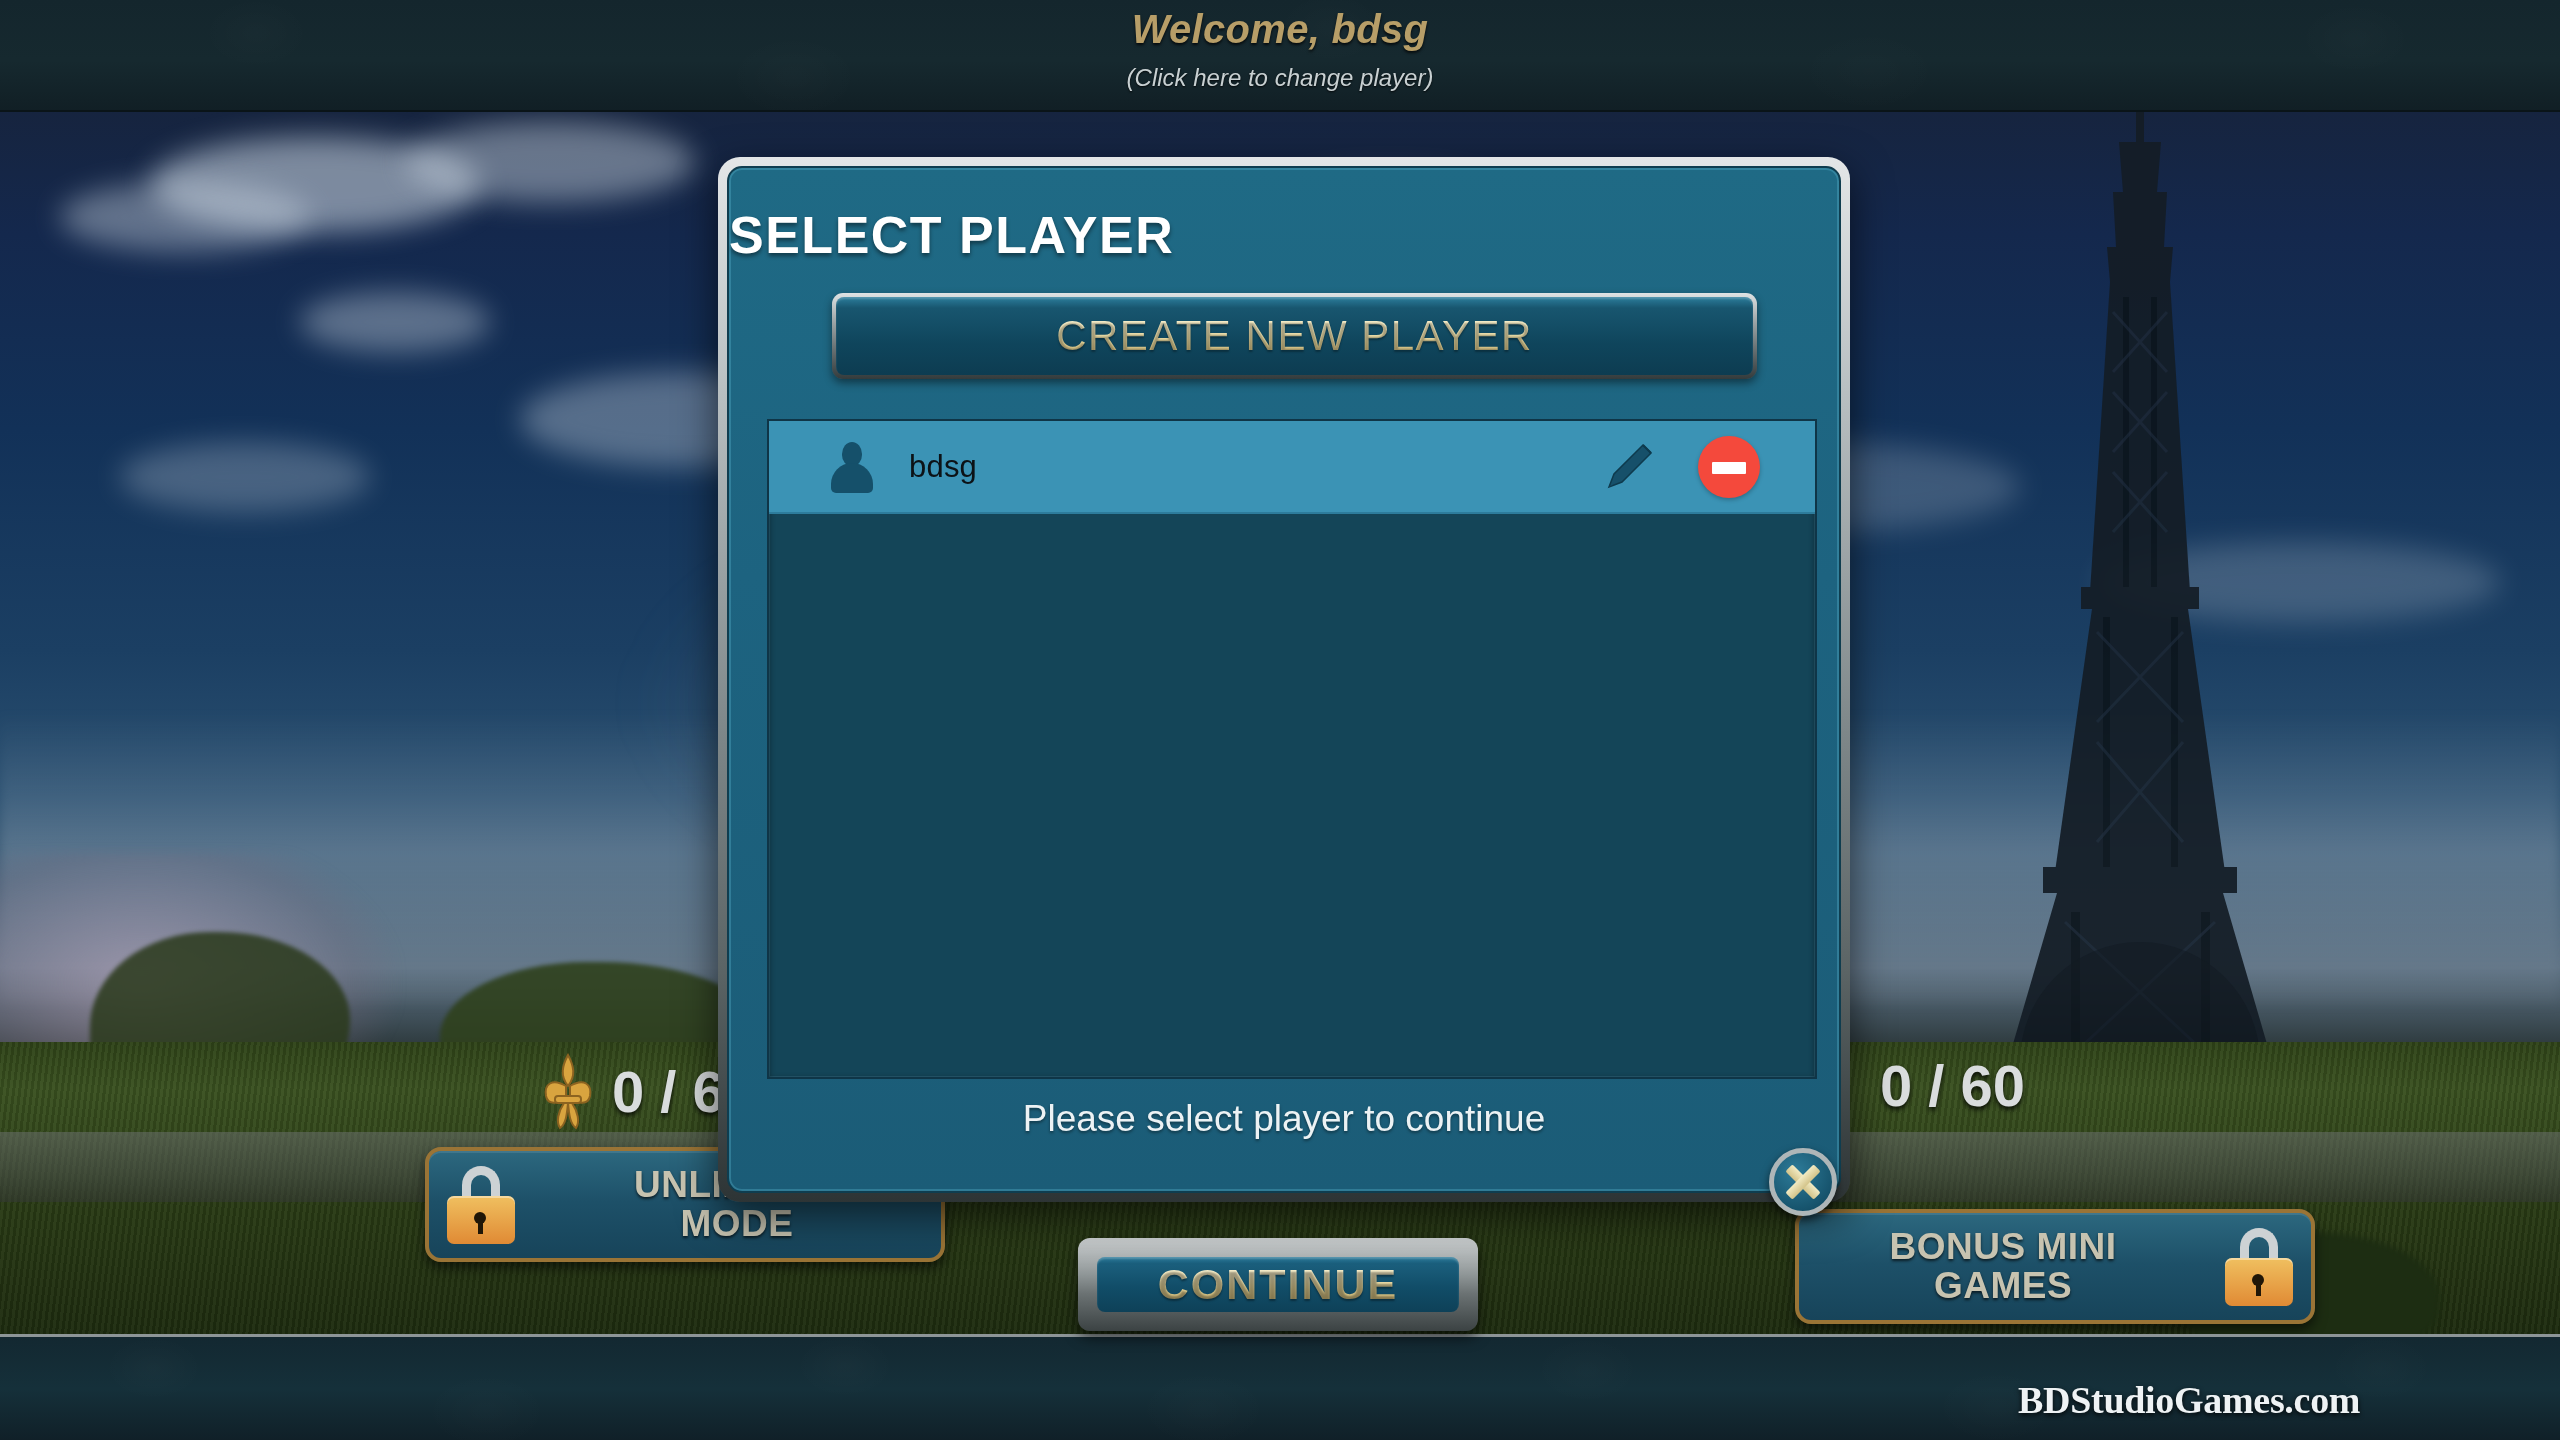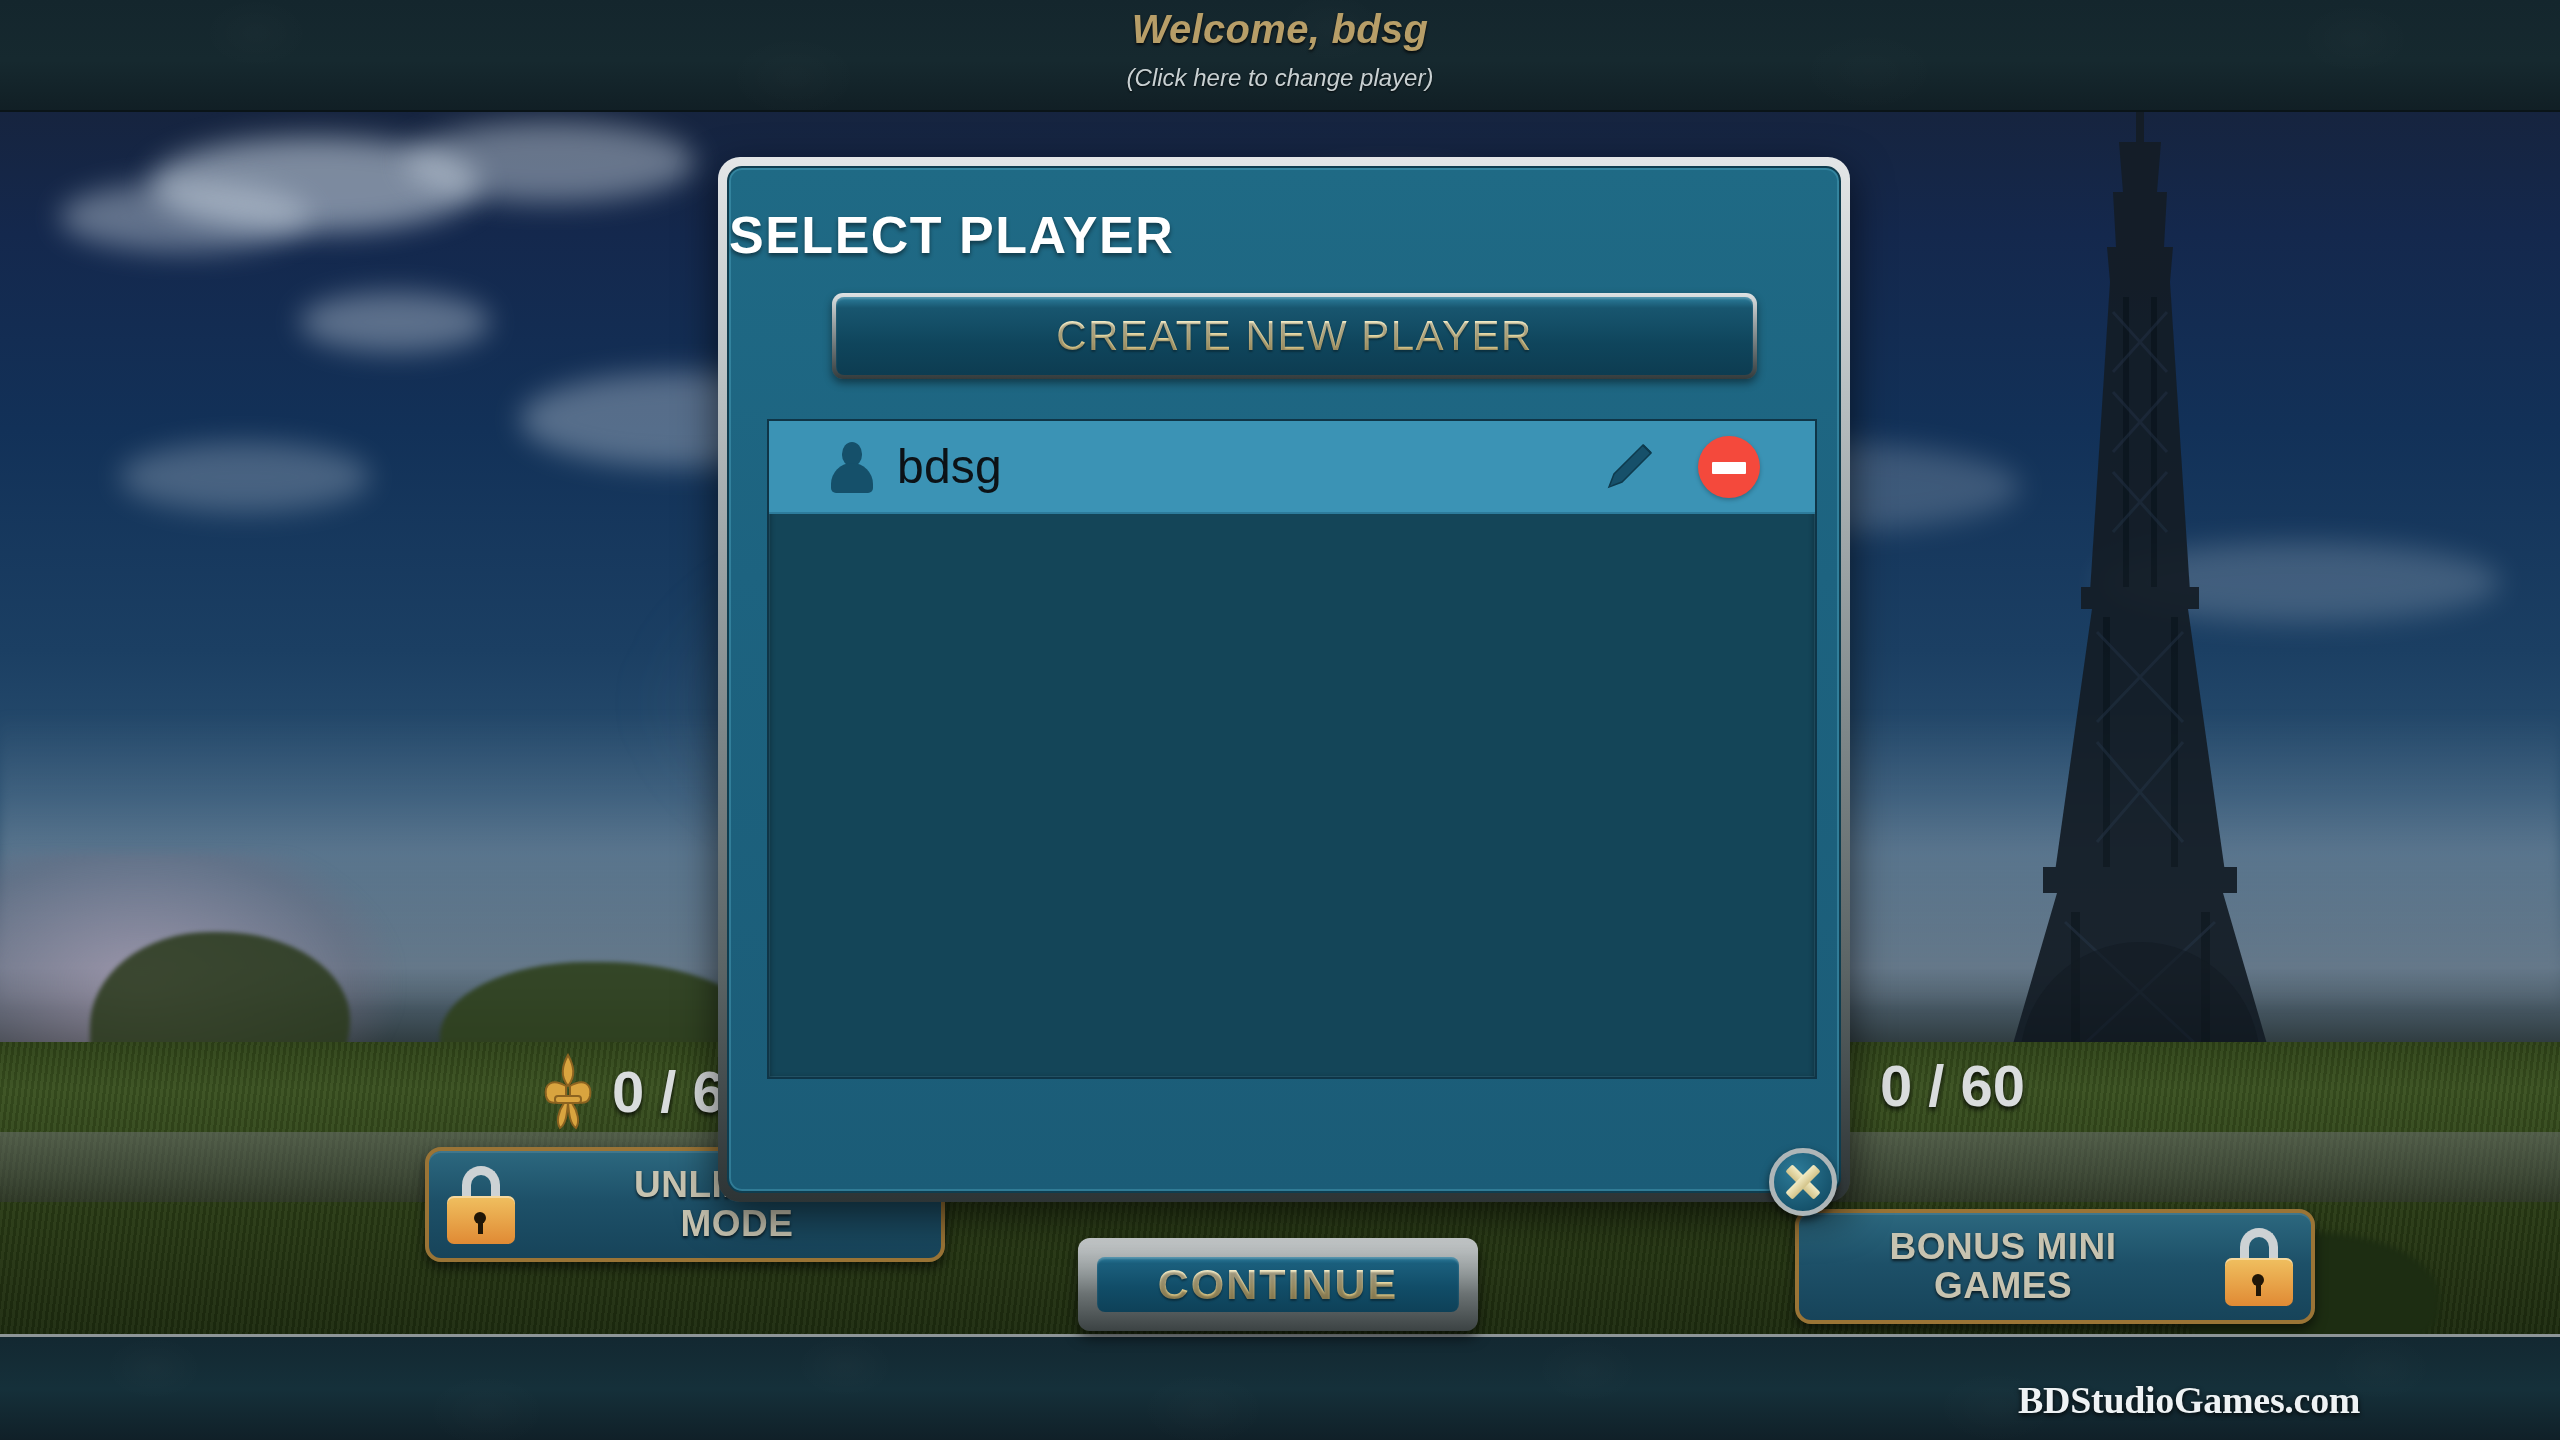--- a/index.html
+++ b/index.html
@@ -197,21 +197,21 @@
   .player-row .avatar{ width:42px; height:50px; margin-left:62px; position:relative; flex:0 0 auto;}
   .player-row .avatar .head{
     position:absolute; left:11px; top:0; width:20px; height:24px;
     border-radius:50% 50% 46% 46%; background:#15506a;
   }
   .player-row .avatar .body{
     position:absolute; left:0; top:21px; width:42px; height:30px;
     border-radius:21px 21px 5px 5px; background:#15506a;
   }
   #player-name{
-    margin-left:24px; font-size:48px; color:#0c1216; letter-spacing:.2px;
+    margin-left:36px; font-size:31px; color:#0c1216; letter-spacing:.2px;
   }
   .row-spacer{ flex:1; }
   #edit-player-icon{
     width:62px; height:62px; position:relative; flex:0 0 auto; margin-right:38px; cursor:pointer;
   }
   #delete-player-button{
     width:62px; height:62px; border-radius:50%; background:#f4493c;
     flex:0 0 auto; margin-right:55px; position:relative; cursor:pointer;
     box-shadow:0 2px 4px rgba(0,0,0,.25);
   }
@@ -417,20 +417,21 @@
           </g>
           <path d="M45 9 L53 17" stroke="#0e3a4d" stroke-width="2" fill="none"></path>
           <path d="M11 51 L16 46 L17 47 Z" fill="#16506a"></path>
         </svg>
         <div id="delete-player-button">
           <div class="bar"></div>
         </div>
       </div>
     </div>
 
+    <div id="dialog-hint">Please select player to continue</div>
   </div>
 </div>
 
 <div id="close-dialog-button">
   <div class="x1"></div>
   <div class="x2"></div>
 </div>
 
 <div id="bottom-bar"></div>
 

